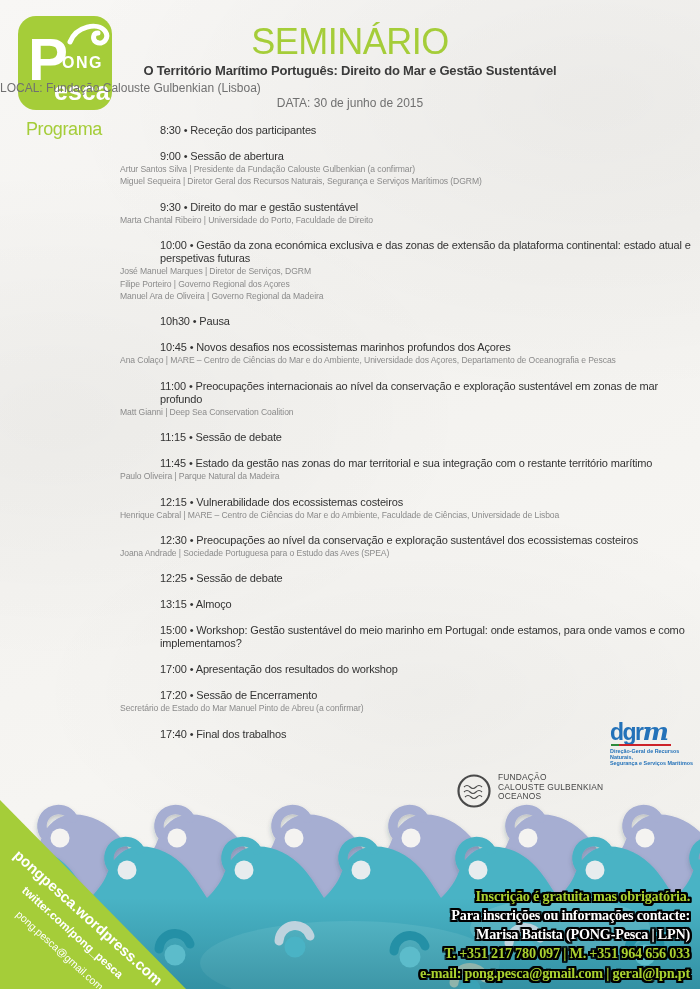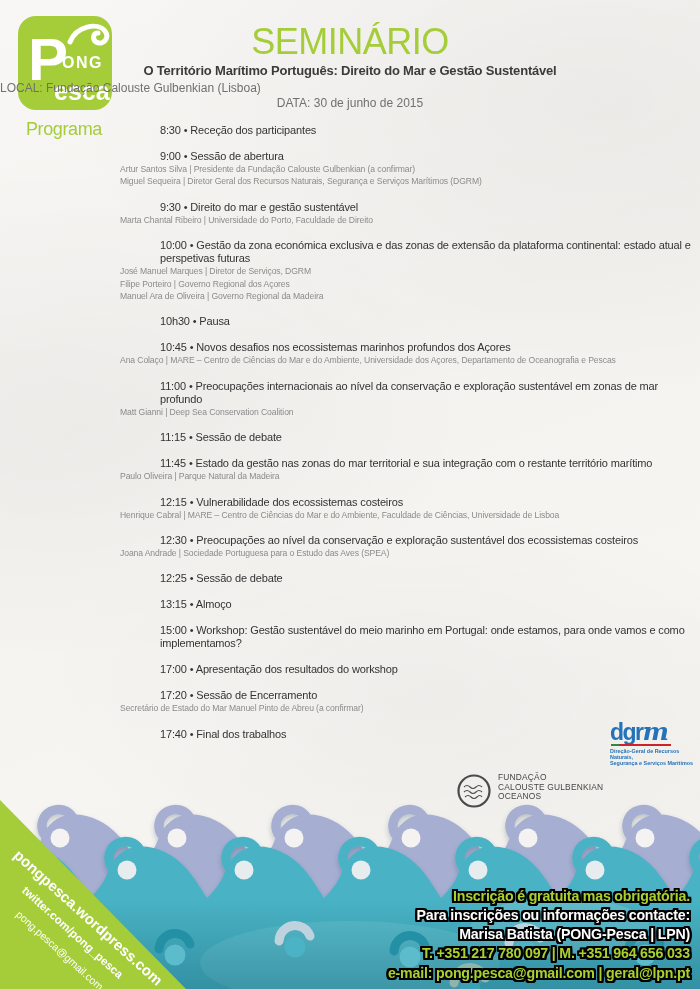--- a/index.html
+++ b/index.html
@@ -55,21 +55,21 @@
   
   .ribbon{position:absolute;left:0;top:800px;width:186px;height:189px;
     background:var(--green);
     clip-path:polygon(0 0,100% 100%,0 100%);
     filter:drop-shadow(3px -2px 4px rgba(0,0,0,0.25));}
   .ribbon-line{position:absolute;color:#fff;white-space:nowrap;transform-origin:0 0;transform:rotate(42deg);}
   .ribbon-line.l1{left:22px;top:46px;font-size:15px;font-weight:bold;}
   .ribbon-line.l2{left:28px;top:84px;font-size:11.5px;font-weight:bold;}
   .ribbon-line.l3{left:22px;top:108px;font-size:10.5px;}
   
-  .contact{position:absolute;right:10px;bottom:6px;text-align:right;}
+  .contact{position:absolute;right:10px;bottom:6px;text-align:right;font-family:Liberation Serif, serif;}
   .contact-line{font-weight:bold;font-size:14.2px;line-height:19.3px;letter-spacing:-0.2px;
     text-shadow:
       -2px -2px 0 #000, 2px -2px 0 #000, -2px 2px 0 #000, 2px 2px 0 #000,
       -2px 0 0 #000, 2px 0 0 #000, 0 -2px 0 #000, 0 2px 0 #000,
       -1px -2px 0 #000, 1px -2px 0 #000, -2px -1px 0 #000, 2px -1px 0 #000,
       -2px 1px 0 #000, 2px 1px 0 #000, -1px 2px 0 #000, 1px 2px 0 #000;}
   .contact-line.white{color:#fff;}
   .contact-line.green{color:var(--green-bright);}
 </style>
 </head>

